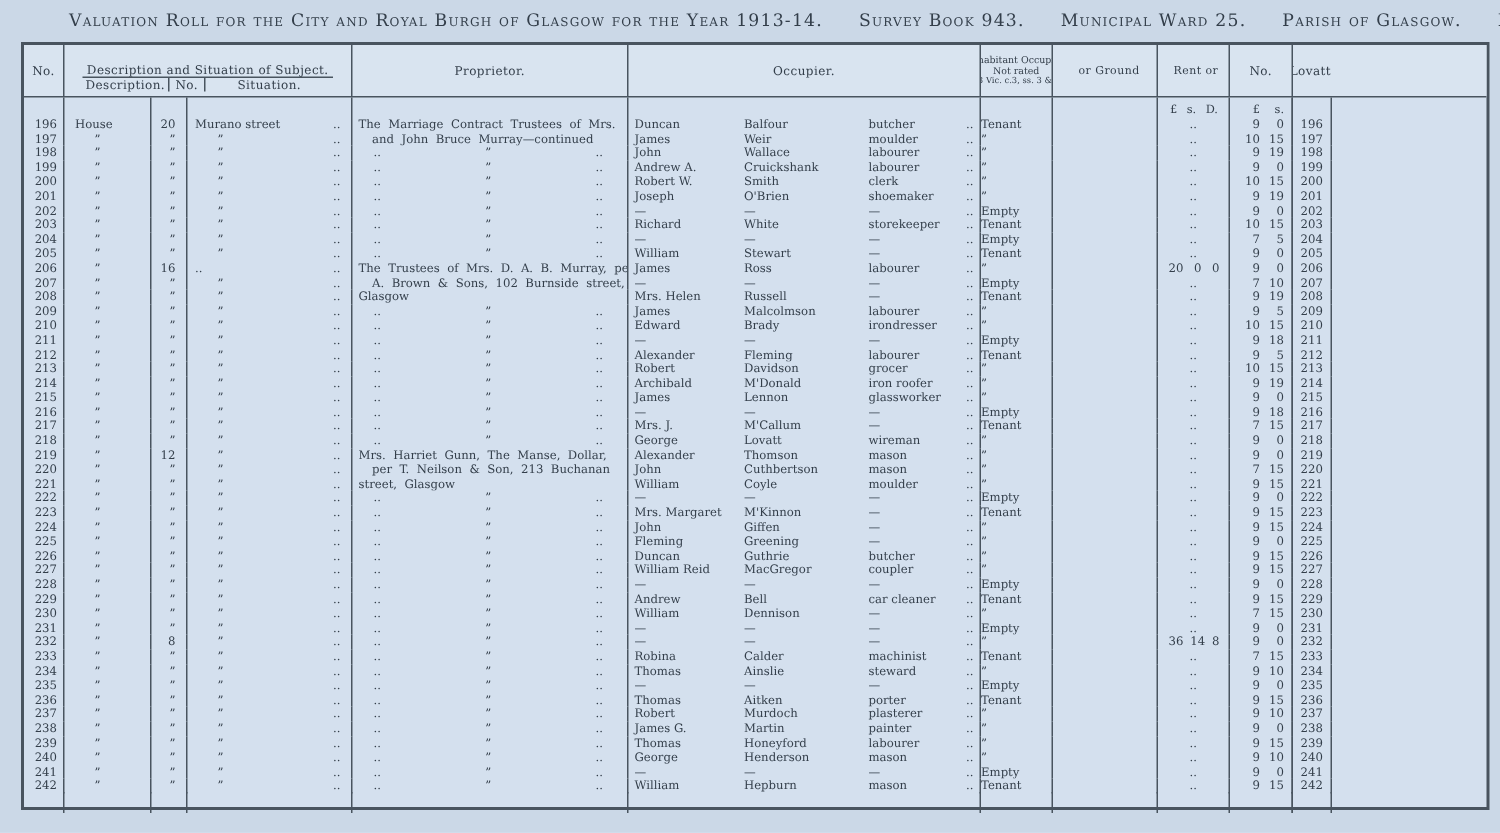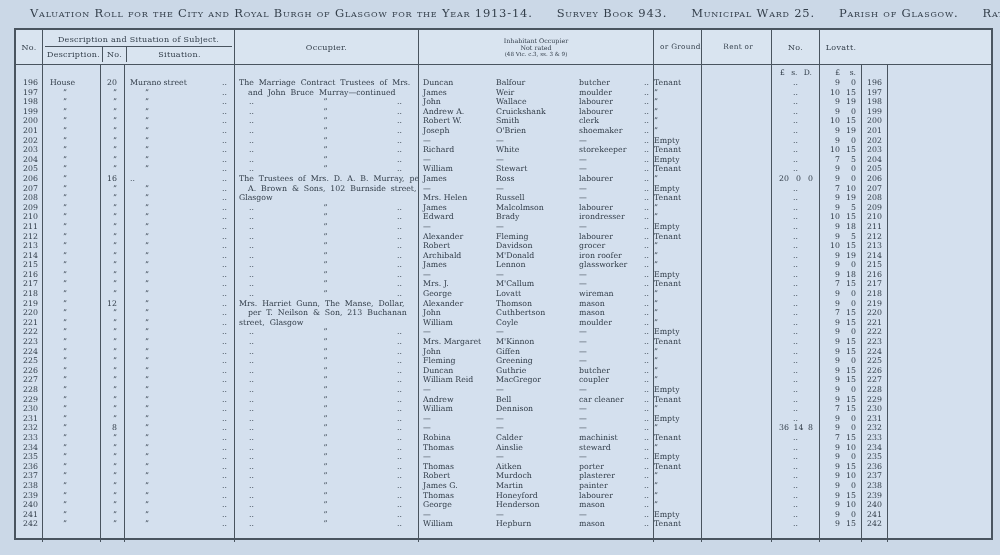--- a/index.html
+++ b/index.html
@@ -12,21 +12,21 @@
   *{box-sizing:border-box;margin:0;padding:0;}
   html,body{width:1000px;height:555px;overflow:hidden;}
   body{
     background:var(--paper);
     font-family:"DejaVu Serif","Liberation Serif",serif;
     color:var(--ink);
     position:relative;
   }
   
   .topline{
-    position:absolute;top:6px;left:30px;right:20px;
+    position:absolute;top:6px;left:46px;right:20px;
     display:flex;align-items:baseline;
     font-variant:small-caps;
     font-size:11.5px;letter-spacing:0.8px;white-space:nowrap;
   }
   .topline .seg{margin-right:24px;}
   
   .vtable{
     position:absolute;left:14px;top:28px;width:979px;height:512px;
     border:2px solid var(--line);
     background:var(--table-bg);
@@ -35,21 +35,21 @@
   .grid{display:grid;grid-template-columns:var(--cols);}
   .c{border-right:1px solid var(--line);overflow:hidden;white-space:nowrap;}
   .c:last-child{border-right:none;}
   
   .thead{
     height:35px;border-bottom:1px solid var(--line);
     background:var(--head-bg);
     font-size:8px;letter-spacing:0.3px;text-align:center;
   }
   .thead .hc{display:flex;align-items:center;justify-content:center;padding:1px 2px;}
-  .descgroup{display:flex;flex-direction:column;padding:2px !important;}
+  .descgroup{display:flex;flex-direction:column;padding:12px !important;}
   .descgroup .gtitle{
     height:15px;border-bottom:1px solid var(--line);
     display:flex;align-items:center;justify-content:center;
   }
   .descgroup .gsub{flex:1;display:grid;grid-template-columns:58px 24px 1fr;}
   .descgroup .gsub > div{border-right:1px solid var(--line);display:flex;align-items:center;justify-content:center;}
   .descgroup .gsub > div:last-child{border-right:none;}
   .hc.small3{flex-direction:column;font-size:6.3px;line-height:7px;letter-spacing:0;}
   .hc.small3 .l3{font-size:5.6px;}
   .hc.wrap3{flex-direction:row;font-size:7.3px;line-height:8px;gap:40px;}
@@ -106,20 +106,21 @@
   <div class="grid thead">
     <div class="c hc">No.</div>
     <div class="c descgroup" style="grid-column:2/5">
       <div class="gtitle">Description and Situation of Subject.</div>
       <div class="gsub">
         <div>Description.</div>
         <div>No.</div>
         <div>Situation.</div>
       </div>
     </div>
+    <div class="c hc">Proprietor.</div>
     <div class="c hc">Occupier.</div>
     <div class="c hc small3">
       <span>Inhabitant Occupier</span>
       <span>Not rated</span>
       <span class="l3">(48 Vic. c.3, ss. 3 &amp; 9)</span>
     </div>
     <div class="c hc wrap3">
       <span>Feu-duty</span>
       <span>or Ground</span>
       <span>Survey.</span>

